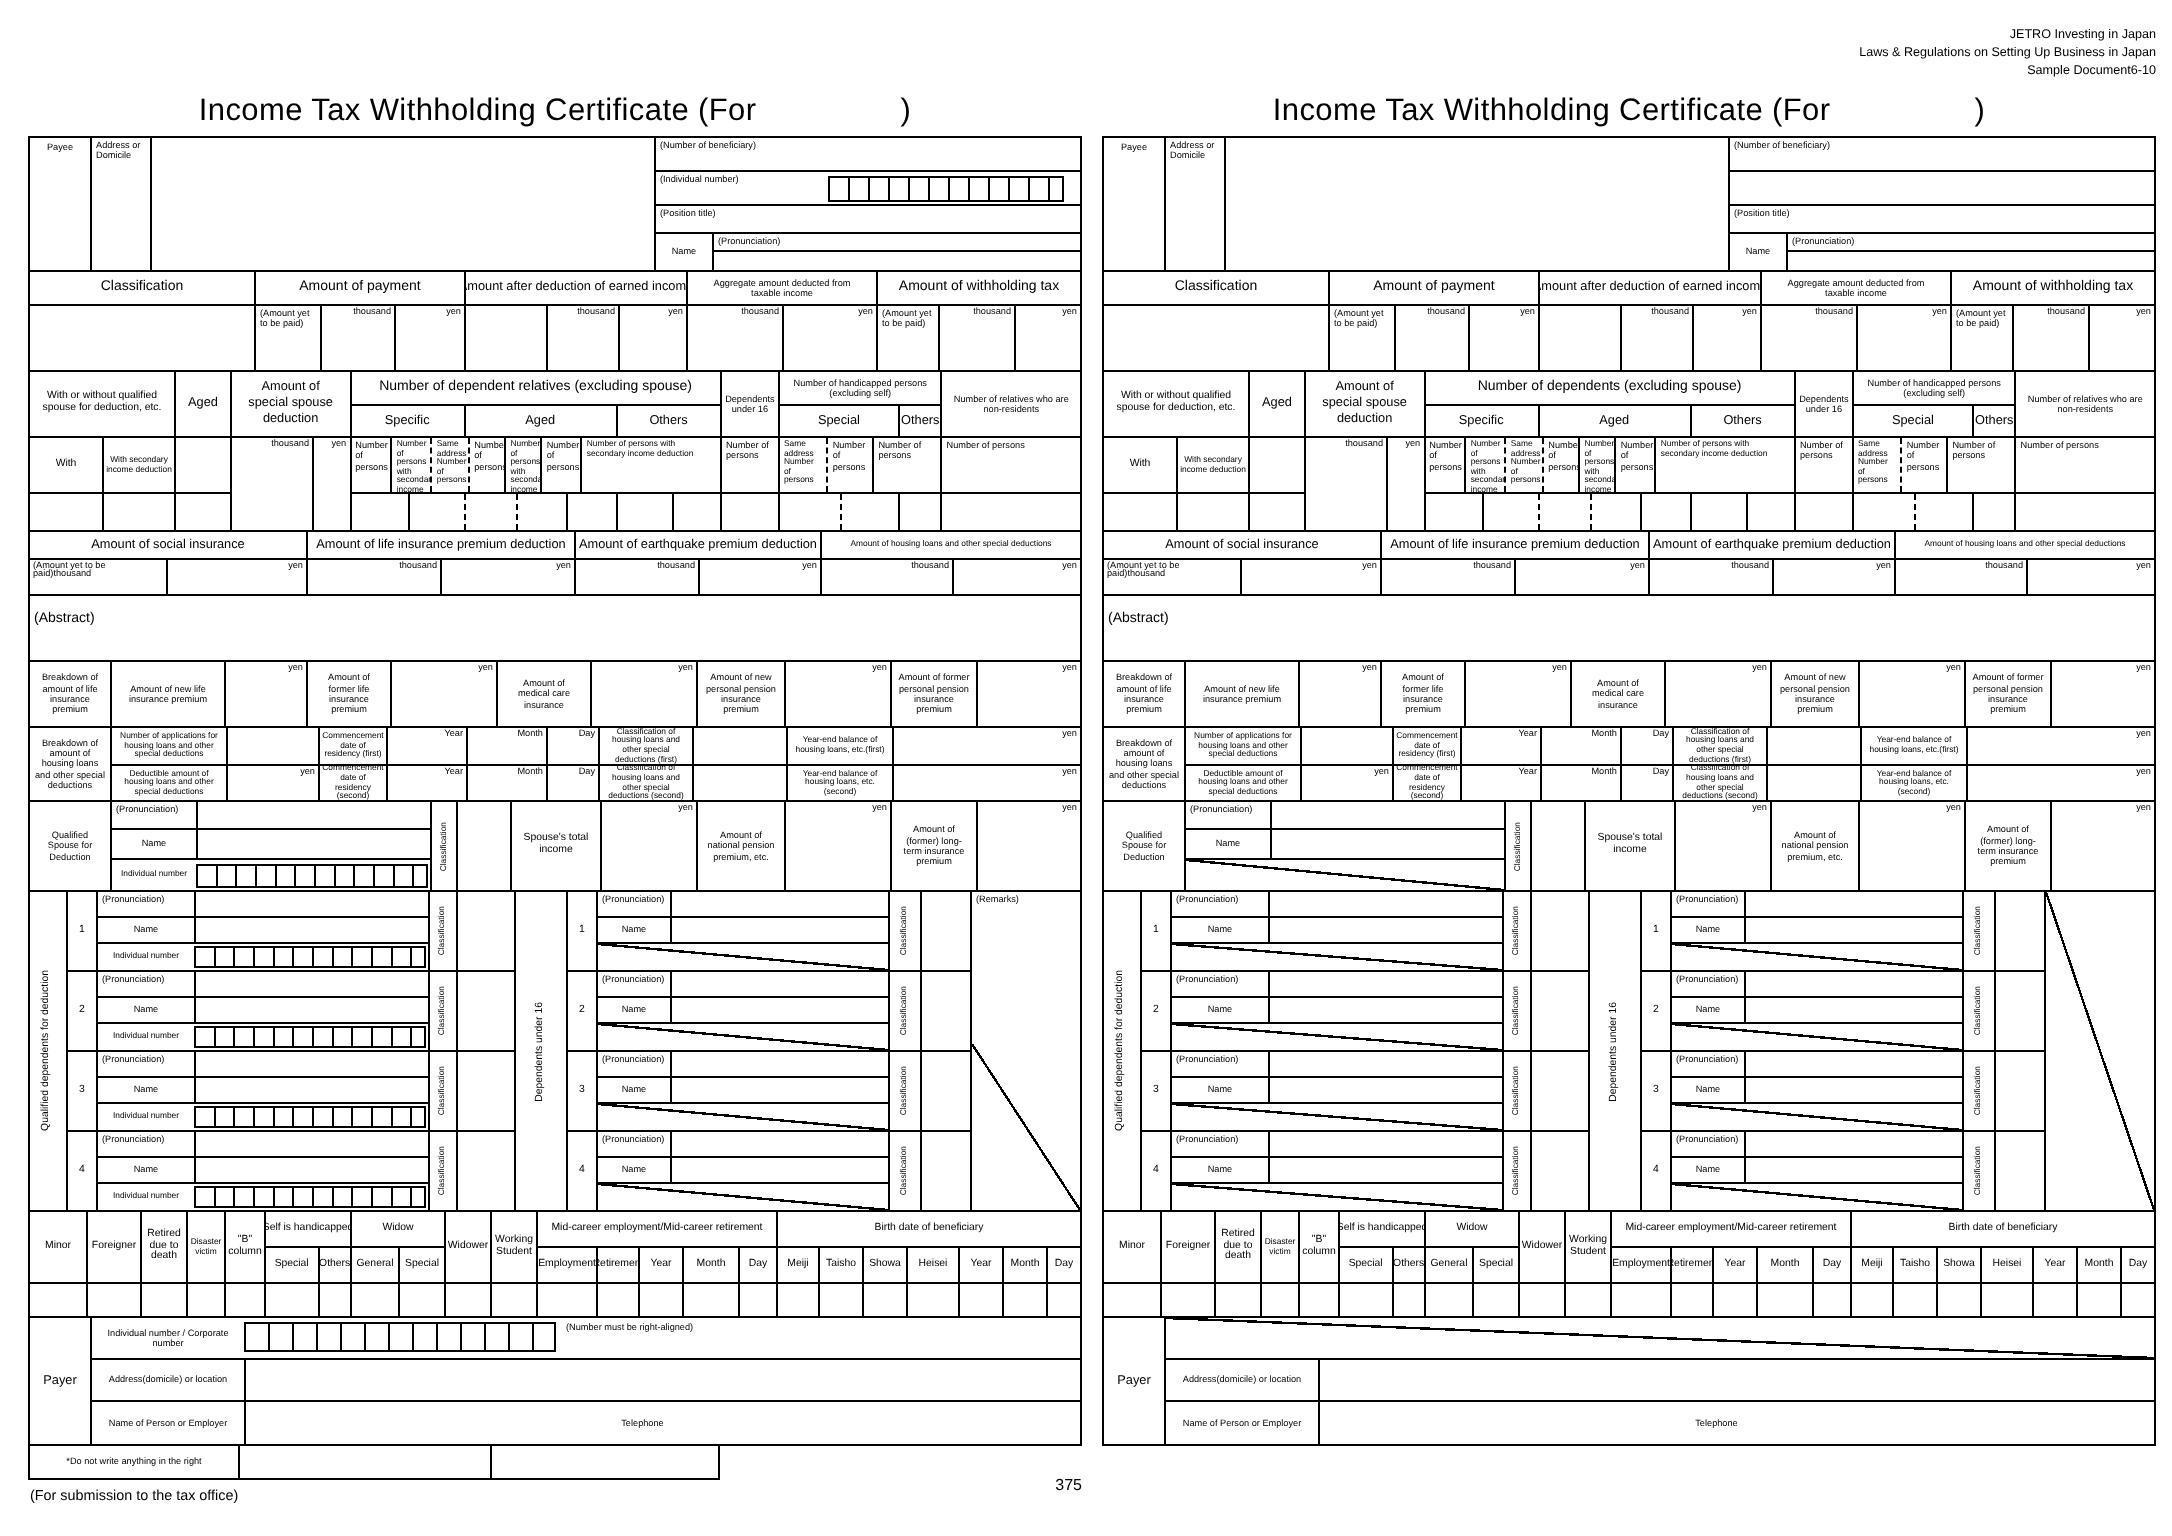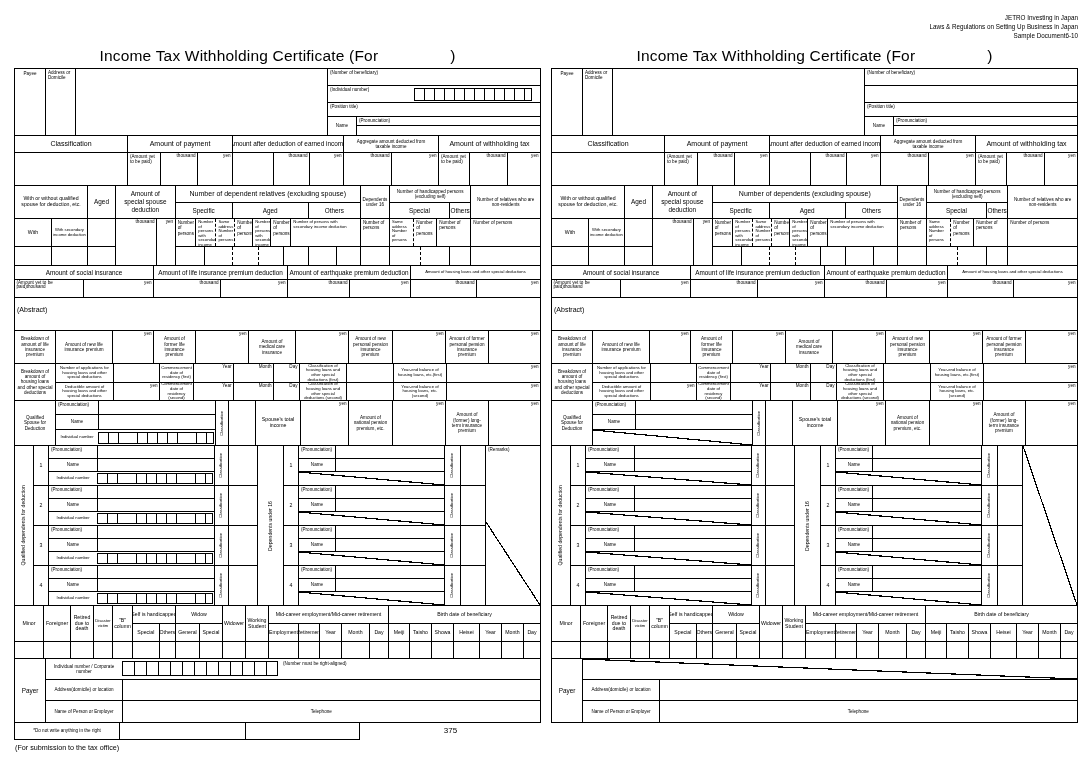--- a/index.html
+++ b/index.html
@@ -32,21 +32,21 @@
 #sheet{position:absolute;left:14px;top:44px;display:flex;gap:10px}
 .half{width:527px}
 .title{height:24px;display:flex;justify-content:center;align-items:flex-end;font-size:15.5px;letter-spacing:.2px;padding-bottom:3px}
 .tclose{margin-left:72px}
 #corner{position:absolute;top:13px;right:8px;text-align:right;font-size:6.3px;line-height:1.45}
 .ftr{display:flex;height:18px}
 .ftr>div{border:1px solid #000;border-top:none}
 .ftr>div+div{border-left:none}
 .ftr>.open{border:none}
 .cap{font-size:7.2px;margin:3px 0 0 1px}
-.num375{font-size:8px;text-align:center;padding-top:4px}
+.num375{font-size:8px;text-align:right;padding-top:16px}
 </style>
 </head>
 <body>
 
 <div id="corner">
   <div>JETRO Investing in Japan</div>
   <div>Laws &amp; Regulations on Setting Up Business in Japan</div>
   <div>Sample Document6-10</div>
 </div>
 

